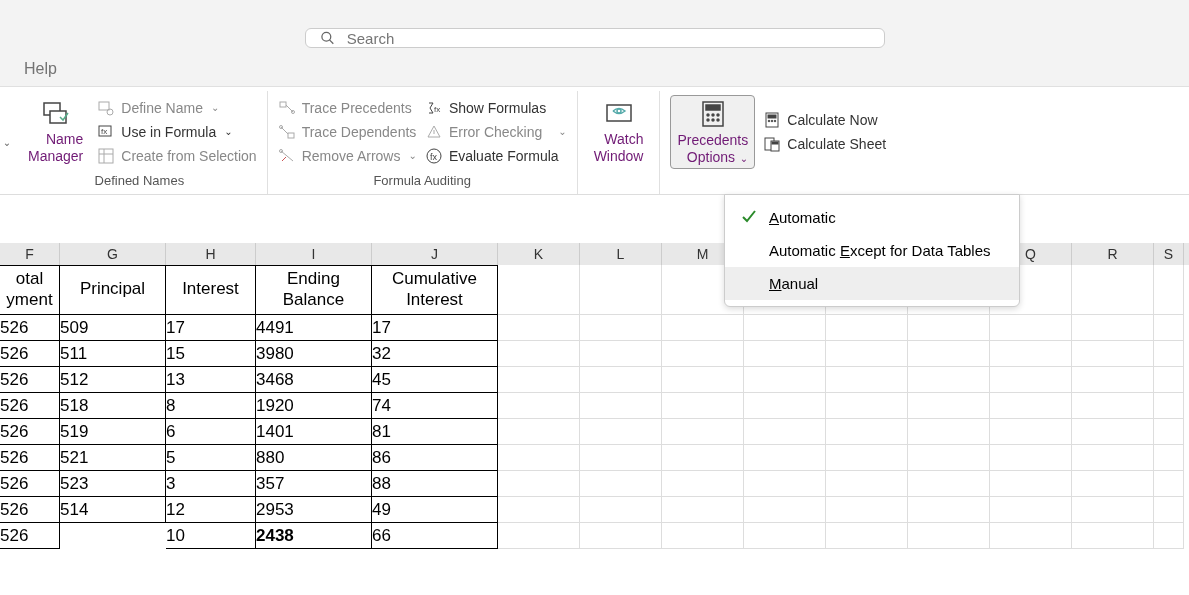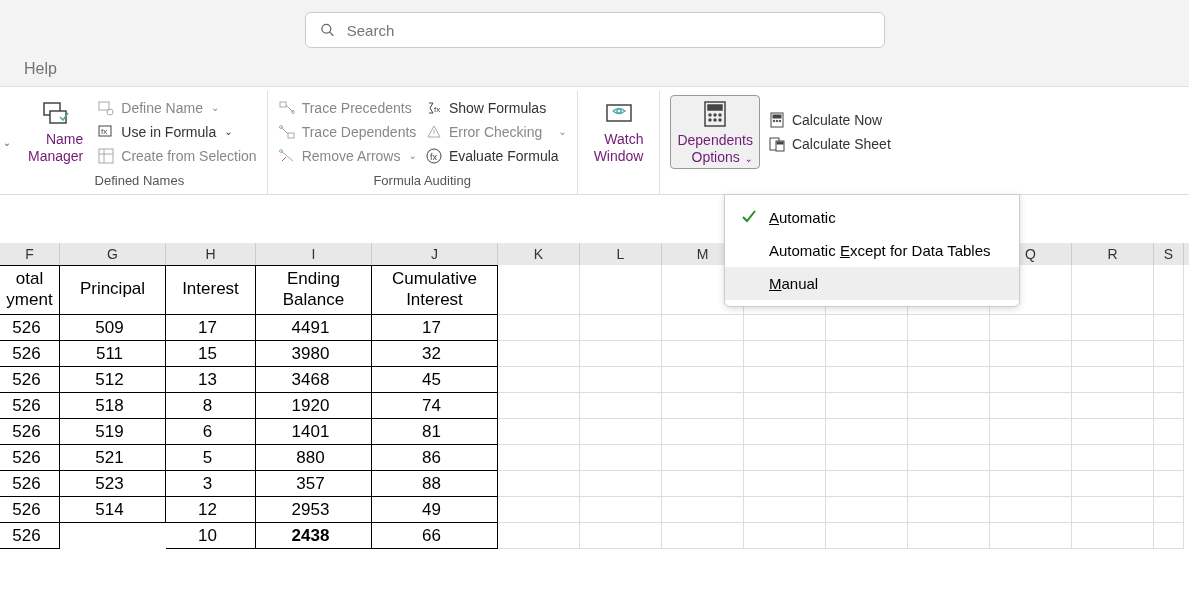--- a/index.html
+++ b/index.html
@@ -1,19 +1,19 @@
 <!DOCTYPE html>
 <html><head>
 <meta charset="utf-8">
 <style>
 * { box-sizing: border-box; margin: 0; padding: 0; }
 body { font-family: "Segoe UI", Arial, sans-serif; background: #fff; font-size: 14px; color: #000; width: 1189px; }
 .top-bar { background: #f3f3f3; border-bottom: 1px solid #e0e0e0; }
 .search-row { display: flex; justify-content: center; padding: 12px 0; }
-.search-box { width: 580px; height: 36px; border: 1px solid #ccc; border-radius: 6px; background: #fff; display: flex; align-items: center; padding: 0 14px; gap: 12px; }
+.search-box { width: 580px; height: 20px; border: 1px solid #ccc; border-radius: 6px; background: #fff; display: flex; align-items: center; padding: 0 14px; gap: 12px; margin-top: 16px; }
 .search-box svg { width: 16px; height: 16px; stroke: #666; fill: none; }
 .search-box input { border: none; outline: none; font-size: 15px; width: 100%; color: #666; }
 .tabs-row { padding: 0 0 8px 24px; }
 .tab { font-size: 16px; color: #737373; }
 .ribbon { background: #fff; display: flex; border-bottom: 1px solid #ddd; padding: 4px 0 0 0; position: relative; }
 .dd-left { width: 12px; display: flex; align-items: center; justify-content: center; }
 .group { border-right: 1px solid #e0e0e0; padding: 4px 10px 2px 10px; display: flex; flex-direction: column; }
 .group-body { display: flex; gap: 8px; flex: 1; }
 .group-label { text-align: center; font-size: 13px; color: #555; padding: 4px 0; }
 .big-btn { display: flex; flex-direction: column; align-items: center; justify-content: flex-start; padding: 2px 6px; gap: 2px; cursor: pointer; }
@@ -27,21 +27,21 @@
 .dropdown-menu { position: absolute; top: 100%; left: 724px; width: 296px; background: #fff; border: 1px solid #ccc; border-radius: 0 0 6px 6px; box-shadow: 0 2px 6px rgba(0,0,0,0.15); padding: 6px 0; z-index: 10; }
 .menu-item { display: flex; align-items: center; padding: 8px 14px; gap: 10px; font-size: 15px; cursor: pointer; }
 .menu-item.hovered { background: #eee; }
 .check-slot { width: 20px; display: flex; justify-content: center; }
 .grid-area { margin-top: 48px; position: relative; }
 .col-headers { display: flex; background: #e8e8e8; height: 22px; }
 .col-h { border-right: 1px solid #ccc; text-align: center; font-size: 14px; color: #333; line-height: 22px; }
 .data-headers { display: flex; }
 .data-h { background: #fff; border: 1px solid #000; border-left: none; height: 50px; display: flex; align-items: center; justify-content: center; text-align: center; font-size: 17px; font-weight: 400; line-height: 1.2; }
 .data-row { display: flex; height: 26px; }
-.data-cell { border-right: 1px solid #000; border-bottom: 1px solid #000; text-align: center; padding-right: 6px; font-size: 17px; line-height: 26px; }
+.data-cell { border-right: 1px solid #000; border-bottom: 1px solid #000; text-align: left; padding-right: 6px; font-size: 17px; line-height: 26px; }
 .empty-cell { border-right: 1px solid #ddd; border-bottom: 1px solid #ddd; }
 .excel-underline { text-decoration: underline; text-decoration-thickness: 1px; }
 </style>
 </head>
 <body>
 
 <div class="top-bar">
   <div class="search-row">
     <div class="search-box">
       <svg viewBox="0 0 24 24">
@@ -198,21 +198,21 @@
         <svg width="32" height="32" viewBox="0 0 32 32" fill="none" stroke="#444" stroke-width="1.5">
             <rect x="6" y="4" width="20" height="24"></rect>
             <rect x="9" y="7" width="14" height="5" fill="#444"></rect>
             <circle cx="11" cy="17" r="1" fill="#444"></circle>
             <circle cx="16" cy="17" r="1" fill="#444"></circle>
             <circle cx="21" cy="17" r="1" fill="#444"></circle>
             <circle cx="11" cy="22" r="1" fill="#444"></circle>
             <circle cx="16" cy="22" r="1" fill="#444"></circle>
             <circle cx="21" cy="22" r="1" fill="#444"></circle>
           </svg>
-        <div class="big-btn-label" style="white-space:pre-line"><span>Dependents
+        <div class="big-btn-label" style="white-space:pre-line"><span>Precedents
 Options</span><span class="chev"> ⌄</span></div>
       </div>
       <div class="stack">
         <div class="small-btn enabled">
           <span class="icon-box">
               <svg width="16" height="16" viewBox="0 0 16 16" fill="none" stroke="#444">
                 <rect x="2" y="1" width="12" height="14"></rect>
                 <rect x="4" y="3" width="8" height="3" fill="#444"></rect>
                 <circle cx="5" cy="9" r="0.8" fill="#444"></circle>
                 <circle cx="8" cy="9" r="0.8" fill="#444"></circle>

